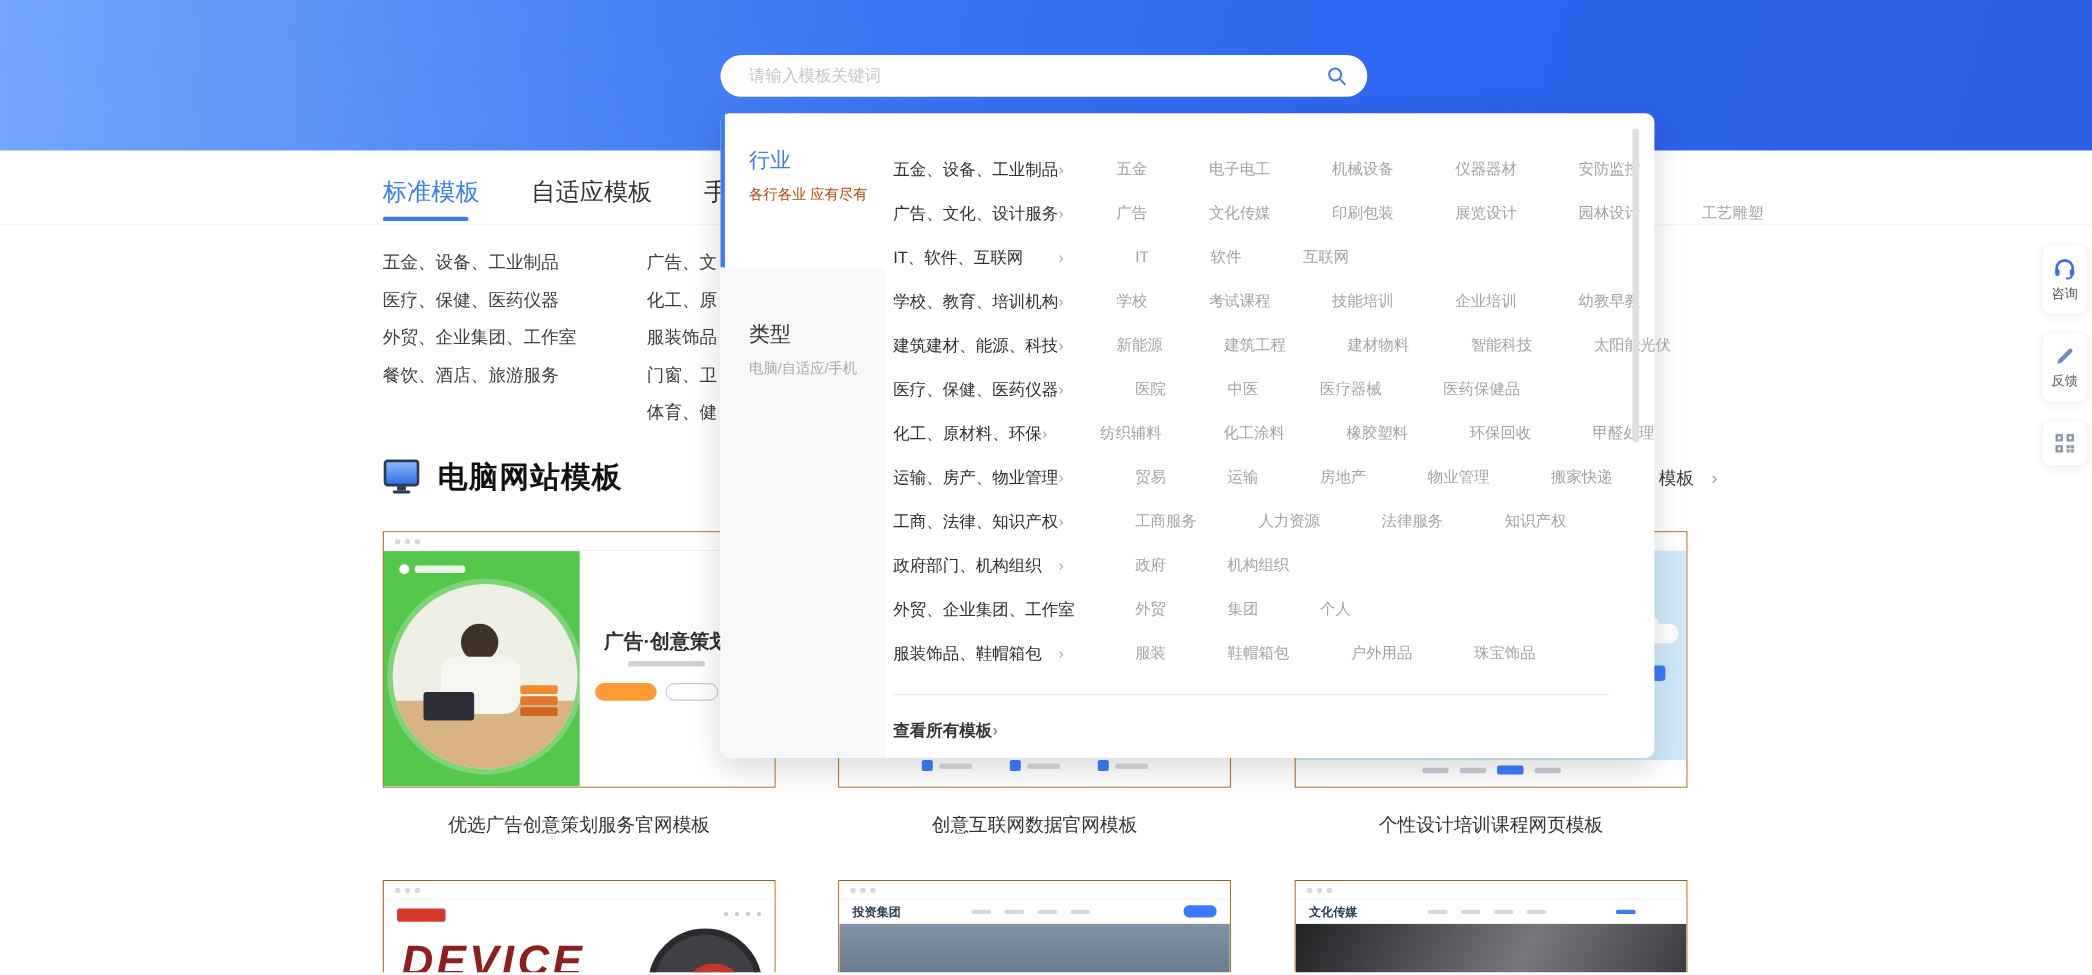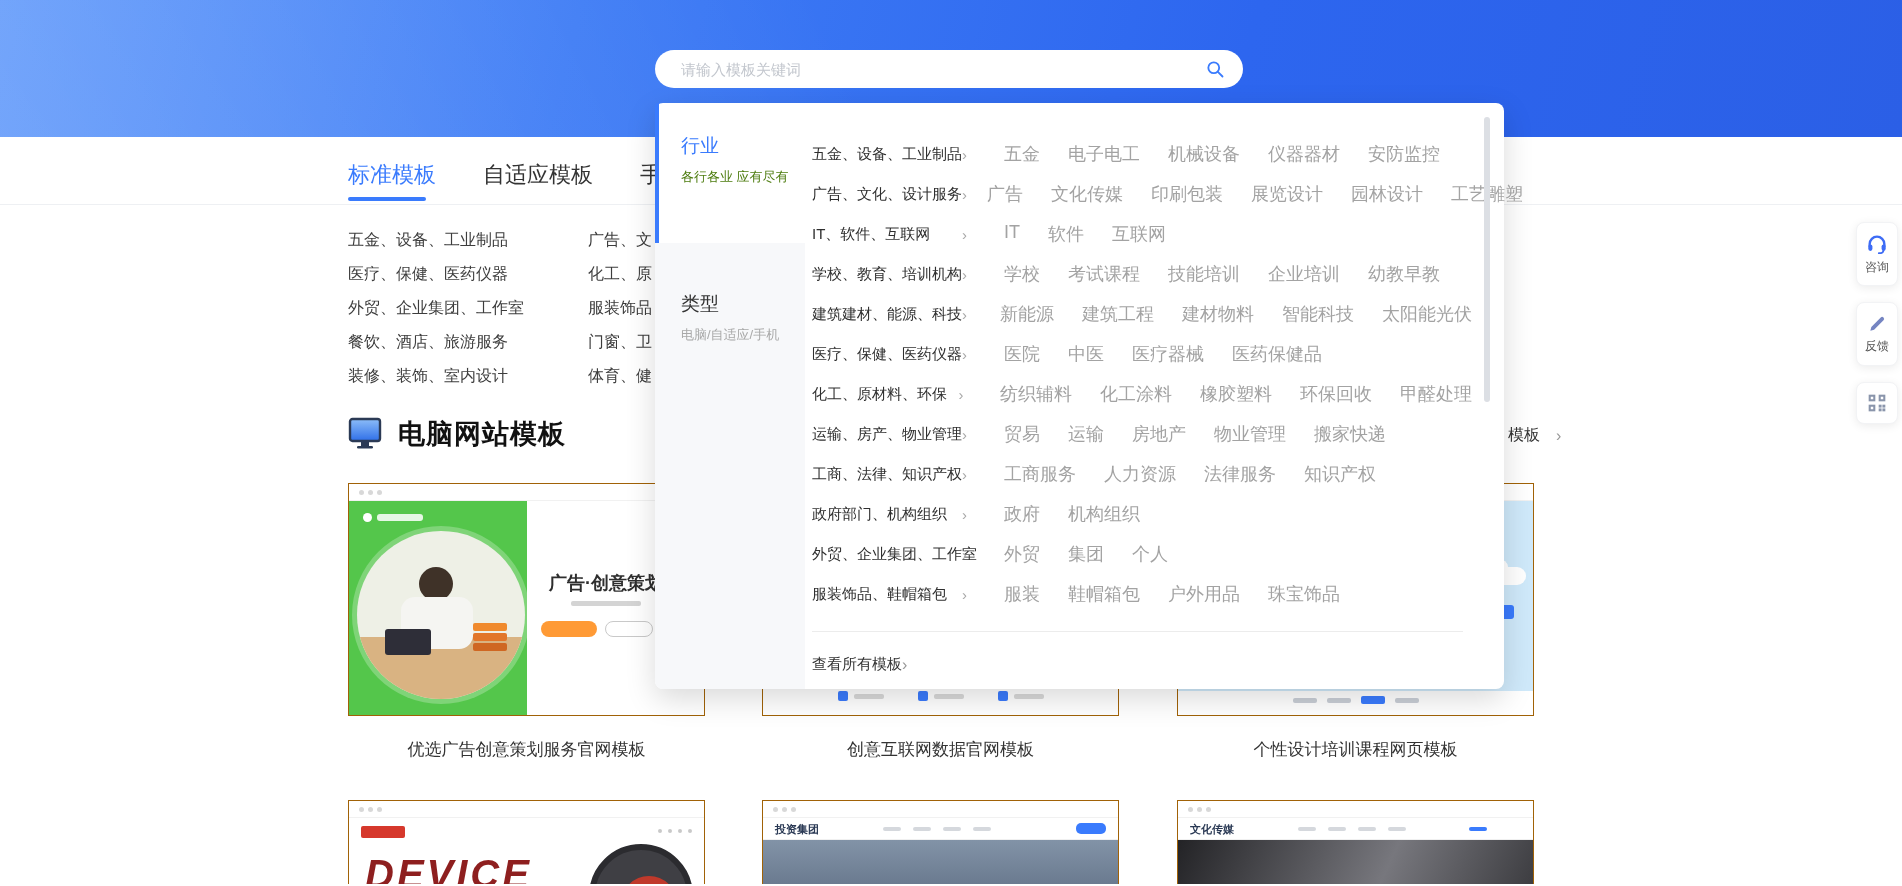--- a/index.html
+++ b/index.html
@@ -105,30 +105,30 @@
   .dropdown { position:absolute; left:655px; top:103px; width:849px; height:586px; background:#fff;
     border-radius:8px; box-shadow:0 10px 30px rgba(0,0,0,.15); z-index:10; }
   .dd-sidebar-grey { position:absolute; left:0; top:140px; width:150px; height:446px; background:#f7f8fa;
     border-radius:0 0 0 8px; }
   .dd-active-bar { position:absolute; left:0; top:0; width:4px; height:140px; background:#3a7bfd;
     border-top-left-radius:8px; }
   .dd-side-item { position:absolute; left:26px; cursor:pointer; }
   .dd-side-title { font-size:19px; color:#333; }
   .dd-side-item.active .dd-side-title { color:#3a7bfd; }
   .dd-side-sub { margin-top:9px; font-size:13px; color:#a8a8a8; white-space:nowrap; }
-  .dd-side-item.active .dd-side-sub { color:#4d7c0f; }
+  .dd-side-item.active .dd-side-sub { color:#c2410c; }
 
   .dd-rows { position:absolute; left:157px; top:31px; width:660px; }
   .dd-row { display:flex; align-items:center; height:40px; }
   .dd-row-label { width:150px; font-size:15px; color:#2f2f2f; cursor:pointer; white-space:nowrap; }
   .dd-row-chev { width:22px; text-align:left; color:#a8a8a8; font-size:15px; }
   .dd-tags { display:flex; gap:28px; margin-left:20px; }
-  .dd-tag { font-size:18px; color:#a3a3a3; cursor:pointer; white-space:nowrap; }
+  .dd-tag { font-size:14px; color:#a3a3a3; cursor:pointer; white-space:nowrap;margin-left:28px; }
   .dd-divider { position:absolute; left:157px; top:528px; width:651px; height:1px; background:#ececec; }
-  .dd-footer { position:absolute; left:157px; top:552px; font-size:15px; font-weight:400; color:#333;
+  .dd-footer { position:absolute; left:157px; top:552px; font-size:15px; font-weight:700; color:#333;
     cursor:pointer; display:flex; align-items:center; gap:0; }
   .dd-scrollbar { position:absolute; left:829px; top:14px; width:6px; height:285px; border-radius:3px; background:#dcdfe4; cursor:pointer; }
 
   
   .float-btn { position:absolute; left:1856px; width:42px; background:#fff; border:1px solid #f2f3f5;
     border-radius:8px; box-shadow:0 2px 10px rgba(0,0,0,.08); z-index:20; cursor:pointer;
     display:flex; flex-direction:column; align-items:center; justify-content:center; gap:4px; }
   .float-label { font-size:12px; color:#555; }
 </style>
 </head>
@@ -151,21 +151,20 @@
     <div class="tab" style="left:483px">自适应模板</div>
     <div class="tab" style="left:640px">手</div>
     <div class="tab-underline"></div>
   </div>
 
   <div id="cat-col1" class="cat-col" style="left:348px">
       <div class="cat-link">五金、设备、工业制品</div>
       <div class="cat-link">医疗、保健、医药仪器</div>
       <div class="cat-link">外贸、企业集团、工作室</div>
       <div class="cat-link">餐饮、酒店、旅游服务</div>
-      <div class="cat-link">装修、装饰、室内设计</div>
     </div>
   <div id="cat-col2" class="cat-col" style="left:588px">
       <div class="cat-link">广告、文</div>
       <div class="cat-link">化工、原</div>
       <div class="cat-link">服装饰品</div>
       <div class="cat-link">门窗、卫</div>
       <div class="cat-link">体育、健</div>
     </div>
 
   <div class="section-head">

